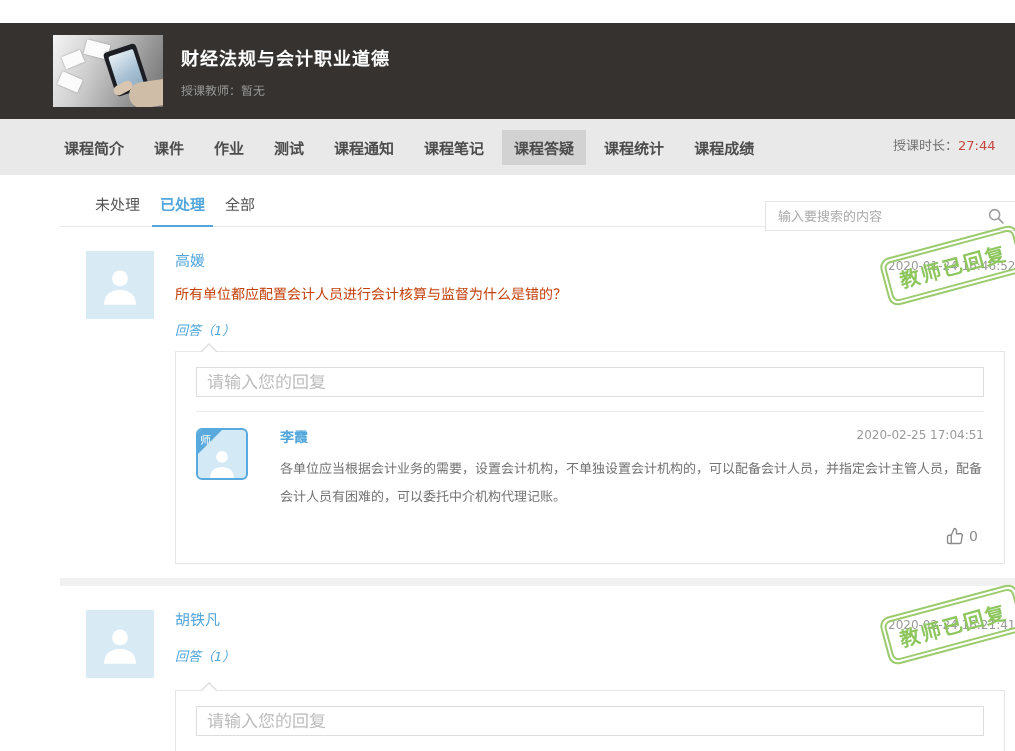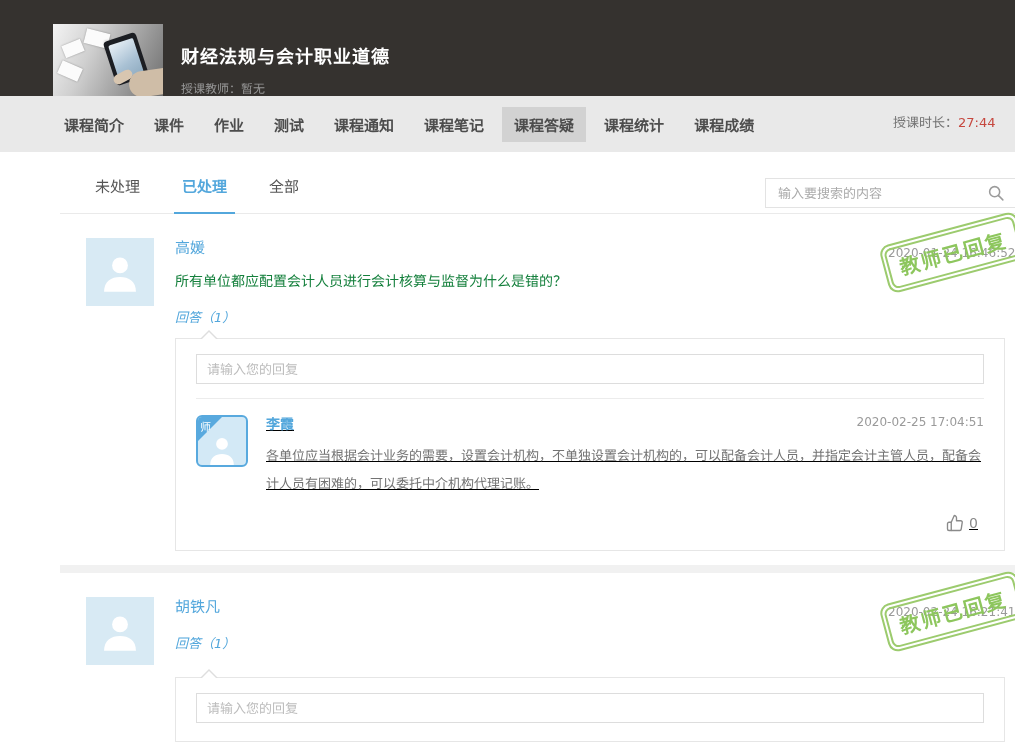--- a/index.html
+++ b/index.html
@@ -1,20 +1,20 @@
 <!DOCTYPE html>
 <html lang="zh-CN"><head>
 <meta charset="utf-8">
 <style>
   * { box-sizing:border-box; margin:0; padding:0; }
   html,body { width:1015px; height:751px; overflow:hidden; }
   body { font-family:"DejaVu Sans","Liberation Sans",sans-serif; background:#fff; position:relative; }
 
   
-  .site-header { height:96px; background:#35322f; display:flex; align-items:flex-end; }
+  .site-header { height:96px; background:#35322f; display:flex; align-items:center;margin-top:23px; }
   .thumb { position:relative; width:110px; height:72px; margin-left:53px; overflow:hidden; flex:0 0 auto;
            background:linear-gradient(115deg,#f4f4f4 0%,#cfcfcf 35%,#9a9a9a 70%,#6e6e6e 100%); }
   .thumb .paper { position:absolute; background:#fbfbfb; box-shadow:0 0 2px rgba(0,0,0,.35); }
   .thumb .p1 { width:20px; height:13px; left:10px; top:18px; transform:rotate(-22deg); }
   .thumb .p2 { width:24px; height:15px; left:32px; top:7px;  transform:rotate(14deg); }
   .thumb .p3 { width:17px; height:11px; left:52px; top:16px; transform:rotate(-7deg); }
   .thumb .p4 { width:22px; height:14px; left:6px;  top:40px; transform:rotate(24deg); }
   .thumb .tablet { position:absolute; width:34px; height:46px; right:20px; top:12px; background:#1c1e23;
                    border-radius:4px; transform:rotate(-18deg); }
   .thumb .tablet::after { content:''; position:absolute; left:4px; right:4px; top:5px; bottom:5px;
@@ -31,66 +31,66 @@
   .course-nav { position:relative; height:56px; background:#e9e9e9; display:flex; align-items:center; padding-left:52px; }
   .nav-item { font-size:15px; font-weight:bold; color:#4d4d4d; padding:7px 12px; margin-right:6px;
               white-space:nowrap; cursor:pointer; }
   .nav-item.active { background:#d2d2d2; }
   .nav-duration { position:absolute; left:893px; top:16px; font-size:13px; white-space:nowrap; }
   .nav-duration .lbl { color:#737373; }
   .nav-duration .val { color:#c6473e; }
 
   
   .content { margin-left:60px; background:#fff; position:relative; }
-  .tabs-row { position:relative; height:62px; border-bottom:1px solid #eaeaea; display:flex; align-items:center; padding-top:6px; }
-  .tab { position:relative; font-size:15px; color:#555; margin-left:42px; cursor:pointer; height:100%;
+  .tabs-row { position:relative; height:52px; border-bottom:1px solid #eaeaea; display:flex; align-items:center; padding-top:6px; }
+  .tab { position:relative; font-size:15px; color:#555; margin-left:20px; cursor:pointer; height:100%;
          display:flex; align-items:center; }
   .tab:first-child { margin-left:35px; }
   .tab.active { color:#53a7dc; font-weight:bold; }
   .tab.active::after { content:''; position:absolute; left:-8px; right:-8px; bottom:-1px; height:2px; background:#53a7dc; }
   .search-wrap { position:absolute; left:705px; top:26px; width:280px; height:30px; }
   .search-input { width:100%; height:30px; border:1px solid #e3e3e3; background:#fff; padding:0 36px 0 12px;
                   font-size:13px; color:#333; outline:none; font-family:inherit; }
   .search-input::placeholder { color:#aaa; }
   .search-icon { position:absolute; left:222px; top:6px; width:18px; height:18px; cursor:pointer; }
 
   
   .qa-entry { position:relative; padding-bottom:14px; }
   .qa-row { display:flex; padding-top:24px; }
   .qa-avatar { flex:0 0 auto; width:68px; height:68px; margin-left:26px; background:#d8eaf4;
                display:flex; align-items:center; justify-content:center; }
   .qa-main { margin-left:21px; flex:1; min-width:0; }
   .q-author { font-size:15px; font-weight:normal; color:#53a7dc; line-height:20px; cursor:pointer; }
-  .q-text { font-size:14px; color:#15803d; margin-top:13px; line-height:20px; }
+  .q-text { font-size:14px; color:#c2410c; margin-top:13px; line-height:20px; }
   .answer-link { display:inline-block; font-size:13px; color:#53a7dc; margin-top:16px; cursor:pointer;font-style:italic; }
   .q-date { position:absolute; top:32px; left:828px; font-size:12px; color:#9a9a9a; white-space:nowrap; }
   .stamp { position:absolute; top:14px; left:822px; transform:rotate(-15deg); color:#8dc65d;
            border:2px solid #9ccb6e; border-radius:10px; padding:8px 14px; font-size:20px; font-weight:bold;
            letter-spacing:2px; white-space:nowrap; z-index:3; }
   .stamp::after { content:''; position:absolute; left:2px; right:2px; top:2px; bottom:2px;
            border:2px solid #9ccb6e; border-radius:7px; }
 
   .reply-panel { position:relative; margin:12px 10px 0 115px; border:1px solid #e6e6e6; background:#fff;
                  padding:15px 20px 18px 20px; }
   .notch-b { position:absolute; top:-9px; left:24px; width:0; height:0;
              border-left:9px solid transparent; border-right:9px solid transparent; border-bottom:9px solid #dedede; }
   .notch-f { position:absolute; top:-7px; left:25px; width:0; height:0;
              border-left:8px solid transparent; border-right:8px solid transparent; border-bottom:8px solid #fff; }
-  .reply-input { width:788px; height:30px; border:1px solid #ddd; padding:0 10px; font-size:13px; color:#333;
+  .reply-input { width:788px; height:30px; border:1px solid #ddd; padding:0 10px; font-size:17px; color:#333;
                  outline:none; font-family:inherit; }
   .reply-input::placeholder { color:#bdbdbd; }
   .panel-divider { border-top:1px solid #ececec; margin-top:14px; }
 
   .reply { display:flex; margin-top:16px; }
   .t-avatar { position:relative; flex:0 0 auto; width:52px; height:52px; border:2px solid #58a9de; border-radius:6px;
               background:#d3e9f6; overflow:hidden; display:flex; align-items:flex-end; justify-content:center; }
   .t-corner { position:absolute; top:0; left:0; width:0; height:0;
               border-top:24px solid #58a9de; border-right:24px solid transparent; }
   .t-corner-label { position:absolute; top:1px; left:2px; font-size:11px; color:#fff; z-index:2; }
-  .reply-body { flex:1; margin-left:18px; min-width:0; position:relative;text-decoration:underline; }
+  .reply-body { flex:1; margin-left:32px; min-width:0; position:relative; }
   .r-author { font-size:14px; font-weight:bold; color:#53a7dc; line-height:18px; cursor:pointer; }
   .r-date { position:absolute; right:0; top:0; font-size:12px; color:#9a9a9a; }
   .r-text { font-size:13px; color:#737373; line-height:28px; margin-top:9px; max-width:745px; }
   .like-row { text-align:right; margin-top:16px; padding-right:6px; color:#8a8a8a; font-size:14px; cursor:pointer; }
   .like-row svg { vertical-align:-4px; margin-right:5px; }
 
   .entry-divider { height:8px; background:#f1f1f1; }
 </style>
 </head>
 <body>

